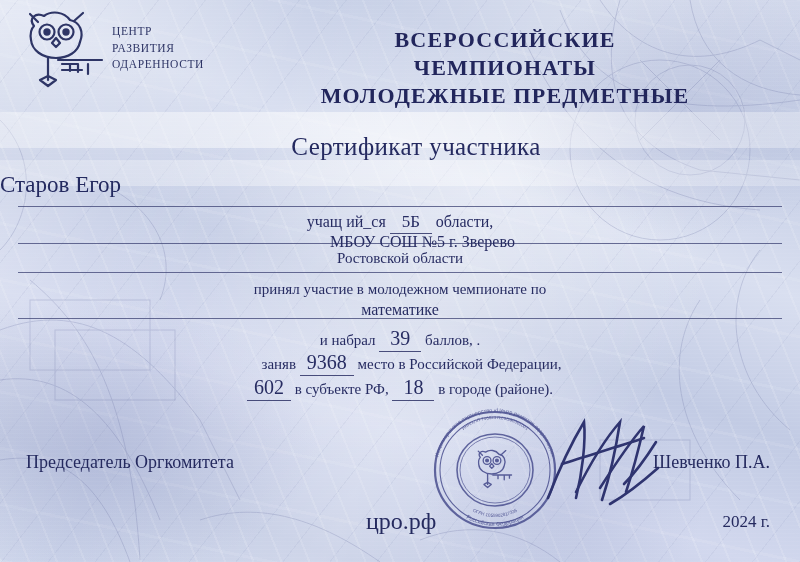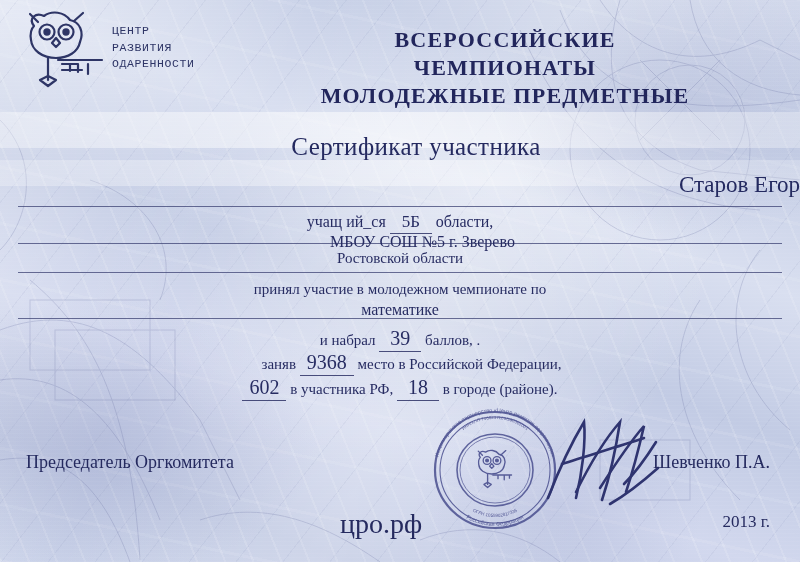--- a/index.html
+++ b/index.html
@@ -73,21 +73,21 @@
   .logo {
     position: absolute;
     left: 18px;
     top: 8px;
     display: flex;
     align-items: center;
     gap: 8px;
   }
   .logo-mark { width: 86px; height: 80px; }
   .logo-text {
-    font-family: Liberation Mono, monospace;
+    font-family: Liberation Serif, serif;
     font-size: 11.5px;
     letter-spacing: .6px;
     line-height: 1.45;
     color: #2e3566;
     text-transform: uppercase;
   }
   .logo-text div { white-space: nowrap; }
 
   
   .title {
@@ -110,21 +110,21 @@
     text-align: center;
     font-size: 25px;
     color: #252a60;
     letter-spacing: .4px;
     margin-left: 32px;
   }
   .name {
     position: absolute;
     left: 0; right: 0;
     top: 172px;
-    text-align: right;
+    text-align: left;
     font-size: 23px;
     color: #242a60;
   }
 
   
   .rule {
     position: absolute;
     height: 0;
     border-top: 1px solid rgba(60,66,115,0.75);
   }
@@ -169,23 +169,23 @@
   }
   .sign-right {
     position: absolute;
     right: 30px;
     top: 452px;
     font-size: 18px;
     color: #252a5f;
   }
   .site {
     position: absolute;
-    left: 340px;
+    left: 366px;
     top: 508px;
-    font-size: 28px;
+    font-size: 24px;
     color: #252a5f;
   }
   .year {
     position: absolute;
     right: 30px;
     top: 512px;
     font-size: 17px;
     color: #252a5f;
   }
 
@@ -307,21 +307,21 @@
     </div>
 
     <div class="line l-place">
       <span>заняв</span>
       <span class="fill">9368</span>
       <span>место в Российской Федерации,</span>
     </div>
 
     <div class="line l-sub">
       <span class="fill">602</span>
-      <span>в участника РФ,</span>
+      <span>в субъекте РФ,</span>
       <span class="fill">18</span>
       <span>в городе (районе).</span>
     </div>
 
     <div class="stamp">
       <svg viewBox="0 0 150 130" xmlns="http://www.w3.org/2000/svg">
         <defs>
           <path id="arcTop" d="M17,66 a58,58 0 0,1 116,0"></path>
           <path id="arcTop2" d="M24,66 a51,51 0 0,1 102,0"></path>
           <path id="arcBottomIn" d="M28,66 a47,47 0 0,0 94,0"></path>
@@ -371,16 +371,16 @@
           <path d="M22,52 C46,44 74,36 104,26"></path>
           <path d="M84,72 C96,60 106,46 116,30"></path>
           <path d="M70,92 C84,84 100,72 118,56"></path>
         </g>
       </svg>
     </div>
 
     <div class="sign-left">Председатель Оргкомитета</div>
     <div class="sign-right">Шевченко П.А.</div>
     <div class="site">цро.рф</div>
-    <div class="year">2013 г.</div>
+    <div class="year">2024 г.</div>
 
   </div>
 </div>
 
 </body></html>

